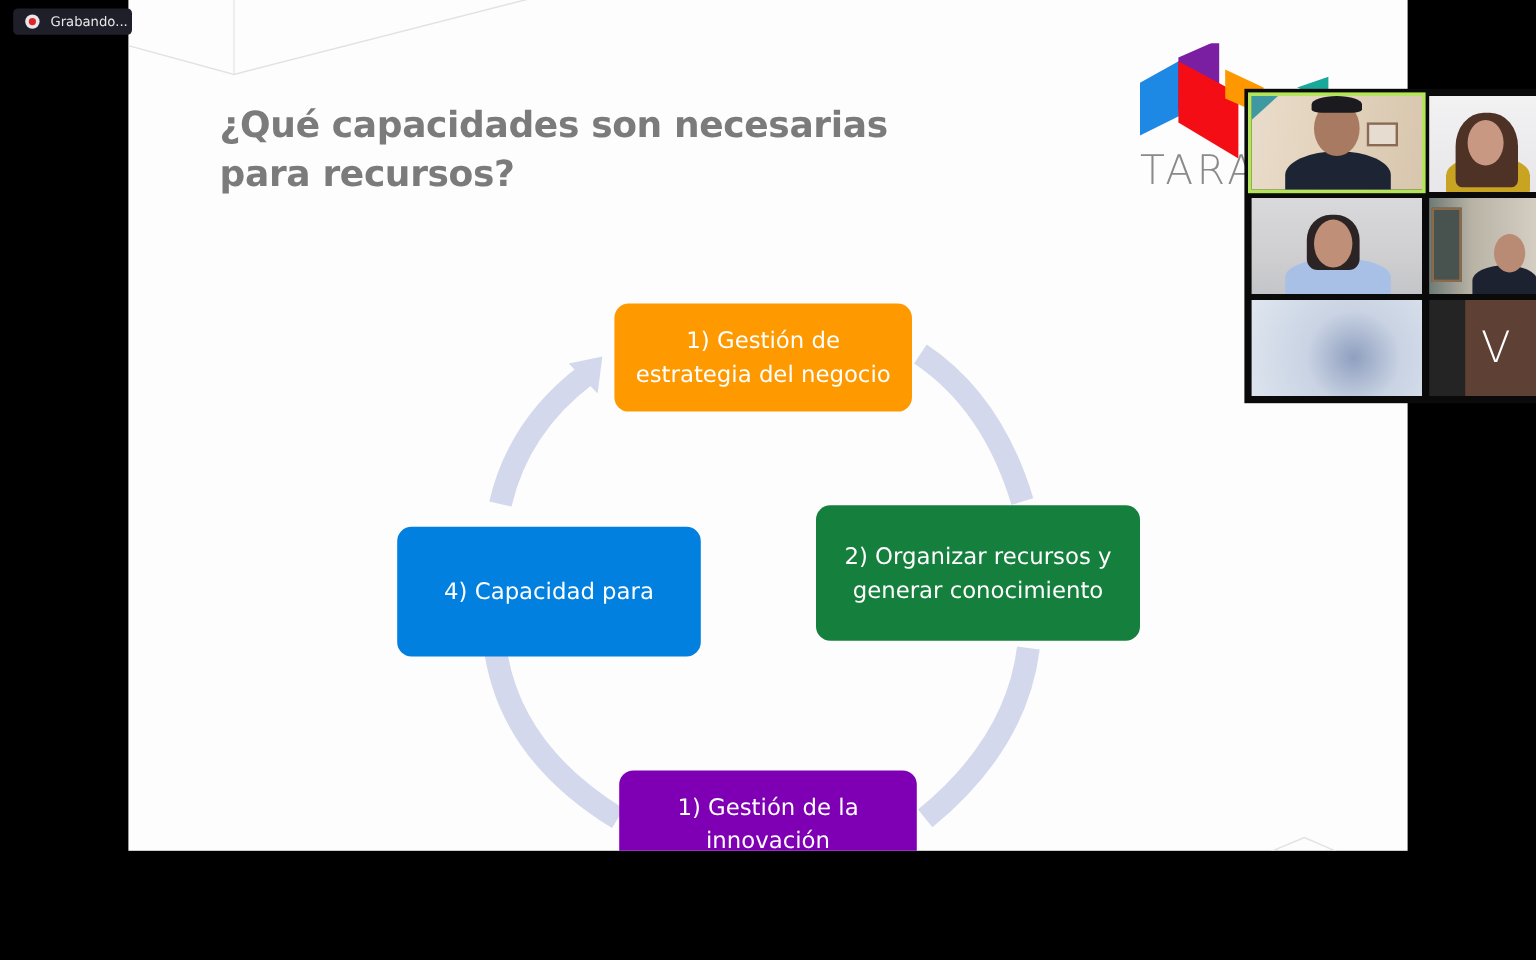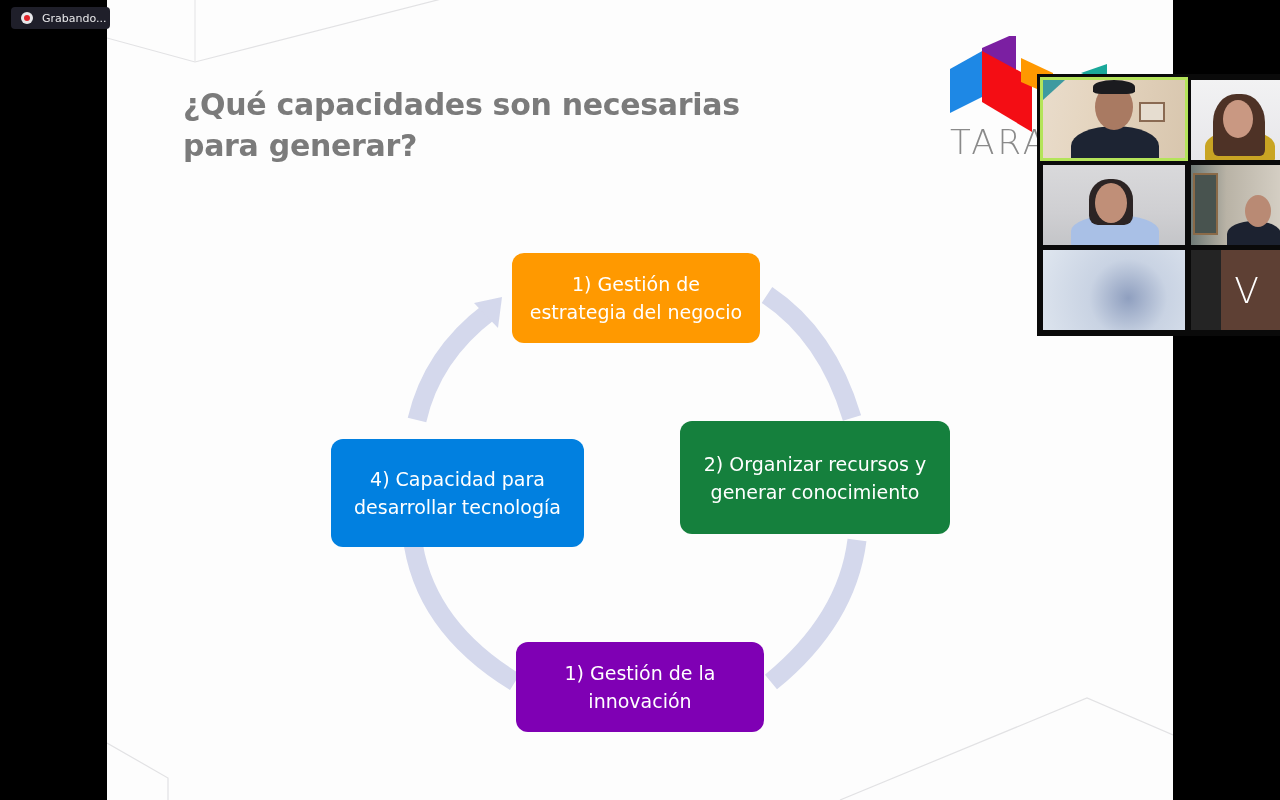--- a/index.html
+++ b/index.html
@@ -1,20 +1,20 @@
 <!DOCTYPE html>
 <html><head>
 <meta charset="utf-8">
 <style>
   * { box-sizing: border-box; margin: 0; padding: 0; }
   html, body { width: 1280px; height: 800px; overflow: hidden; background: #000; }
   body { position: relative; font-family: "Liberation Sans", sans-serif; }
 
   .slide {
-    position: absolute; left: 107px; top: 0; width: 1066px; height: 800px;
+    position: absolute; left: 107px; top: 0; width: 1066px; height: 709px;
     background: #fdfdfd; overflow: hidden;
   }
   .slide-deco { position: absolute; left: 0; top: 0; width: 1066px; height: 800px; }
 
   .slide-title {
     position: absolute; left: 76px; top: 84px; width: 620px;
     font-family: "DejaVu Sans", sans-serif; font-weight: bold;
     font-size: 30px; line-height: 41px; color: #7b7b7b; letter-spacing: -0.3px;
   }
 
@@ -79,21 +79,21 @@
 <div class="slide">
   <svg class="slide-deco" viewBox="0 0 1066 800">
     <polyline points="0,38 88,62 350,-5" fill="none" stroke="#e2e2e4" stroke-width="1.2"></polyline>
     <line x1="88" y1="0" x2="88" y2="62" stroke="#e8e8ea" stroke-width="1.2"></line>
     <polyline points="0,743 61,778 61,800" fill="none" stroke="#e2e2e4" stroke-width="1.2"></polyline>
     <polyline points="733,800 980,698 1066,735" fill="none" stroke="#e2e2e4" stroke-width="1.2"></polyline>
   </svg>
 
   <div class="slide-title">
     <div>¿Qué capacidades son necesarias</div>
-    <div>para generar?</div>
+    <div>para recursos?</div>
   </div>
 
   <svg class="logo" viewBox="0 0 200 130">
     <polygon points="0,33 34,14 34,60 0,77" fill="#1e88e5"></polygon>
     <polygon points="32,12 66,-3 66,40 32,56" fill="#7b1fa2"></polygon>
     <polygon points="32,15 82,42 82,96 32,66" fill="#f40d14"></polygon>
     <polygon points="71,22 103,37 103,60 71,46" fill="#ff9800"></polygon>
     <polygon points="131,37 157,28 157,48" fill="#1aa89a"></polygon>
   </svg>
   <div class="logo-text">TARAP</div>
@@ -126,21 +126,20 @@
   </div>
   <div class="box box-3">
     <div>
       <div>1) Gestión de la</div>
       <div>innovación</div>
     </div>
   </div>
   <div class="box box-4">
     <div>
       <div>4) Capacidad para</div>
-      <div>desarrollar tecnología</div>
     </div>
   </div>
 </div>
 
 <div class="rec-badge">
   <span class="rec-dot"></span>
   <span class="rec-label">Grabando...</span>
 </div>
 
 <div class="video-panel">

